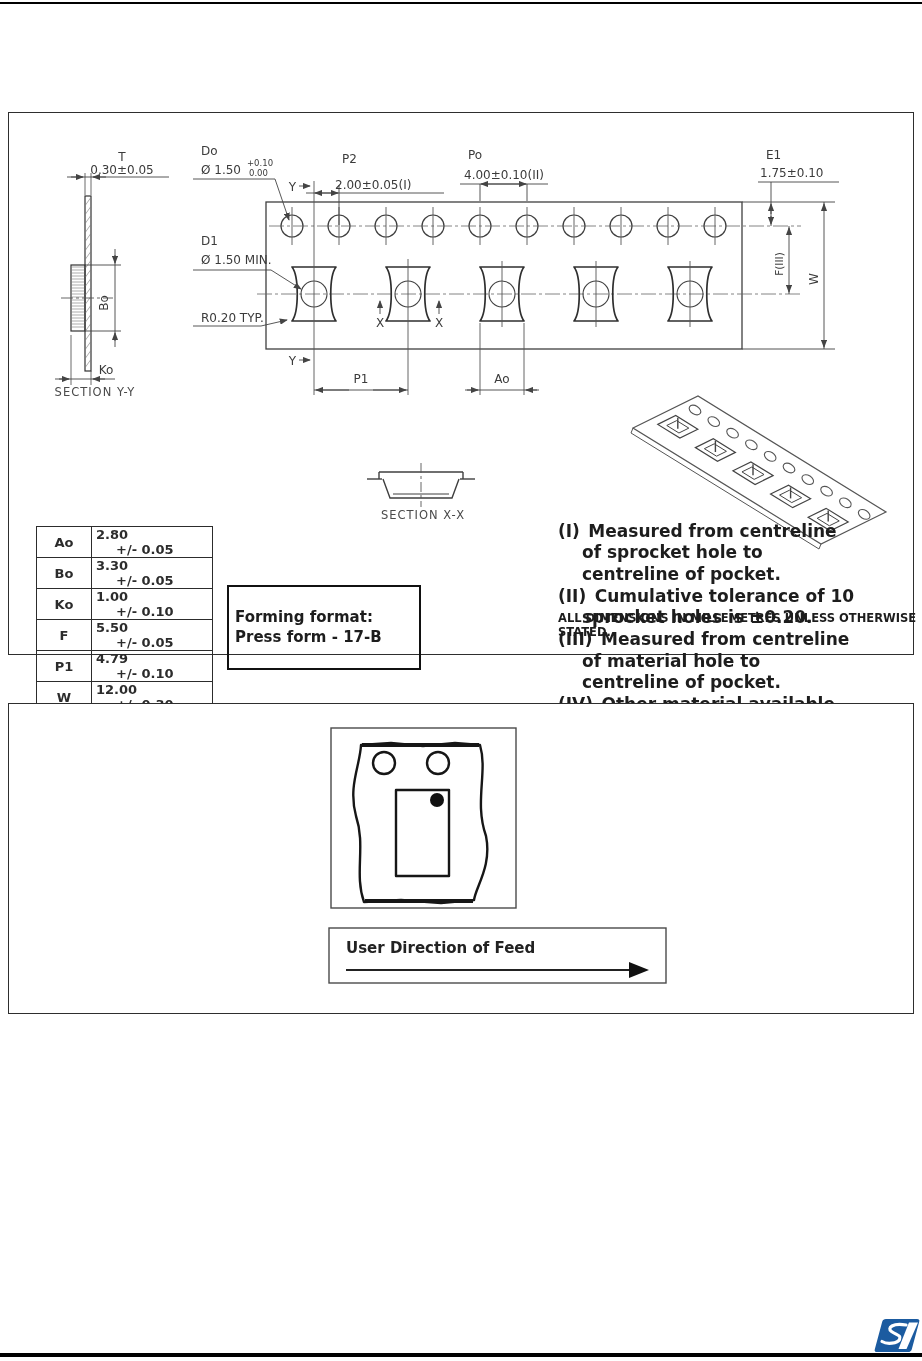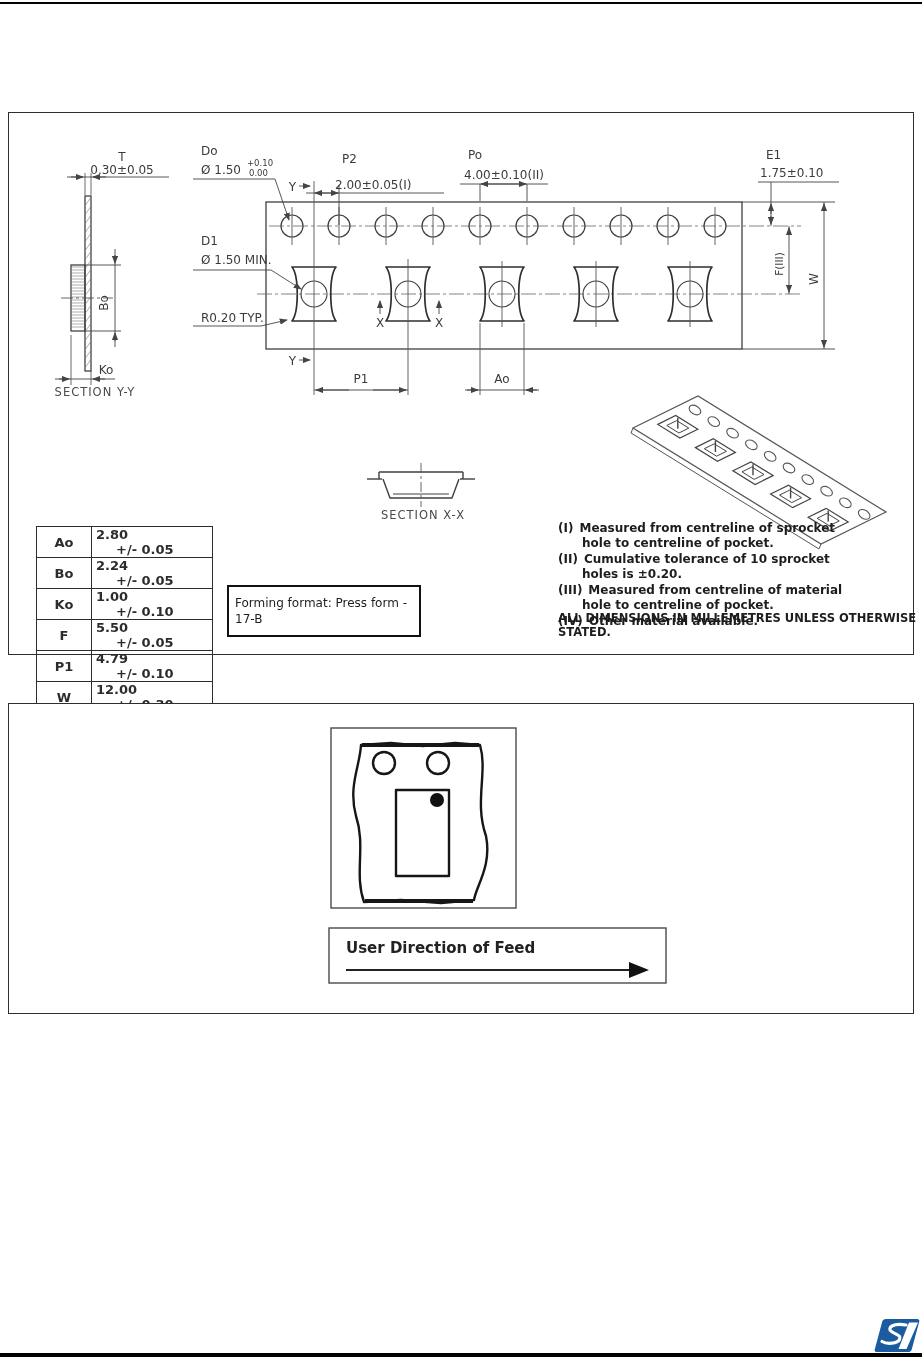--- a/index.html
+++ b/index.html
@@ -15,22 +15,22 @@
   svg text.small{font-size:8.5px;}
   svg text.cap{font-size:11.5px;letter-spacing:1px;fill:#4a4a4a;}
   .dimtable{position:absolute;left:27px;top:413px;border-collapse:collapse;
             font-size:13px;font-weight:bold;color:#2c2c2c;}
   .dimtable td{border:1.6px solid #2c2c2c;height:16px;padding:0 4px;}
   .dimtable td.sym{width:46px;text-align:center;}
   .dimtable td.val{width:112px;}
   .dimtable .v{display:inline-block;width:48px;text-align:left;}
   .dimtable .t{display:inline-block;margin-left:20px;}
   .formingbox{position:absolute;left:218px;top:472px;width:178px;border:2px solid #111;
-              padding:8px 6px;font-size:12px;font-weight:normal;color:#1d1d1d;line-height:1.35;}
-  .notes{position:absolute;left:549px;top:408px;width:300px;font-size:12px;font-weight:bold;
+              padding:20px 6px;font-size:15px;font-weight:bold;color:#1d1d1d;line-height:1.35;}
+  .notes{position:absolute;left:549px;top:408px;width:300px;font-size:17px;font-weight:bold;
          color:#1d1d1d;line-height:1.25;}
   .notes .note{padding-left:24px;text-indent:-24px;margin:0 0 1px 0;}
   .dimnote{position:absolute;left:549px;top:498px;width:370px;font-size:11.5px;font-weight:bold;color:#1d1d1d;}
   .feedtext{font-size:15px;fill:#222;}
   .stlogo{position:absolute;left:872px;top:1316px;}
 </style>
 </head>
 <body>
 
 <div class="page">
@@ -289,21 +289,21 @@
     </svg>
 
     <table class="dimtable">
       <tbody id="dimtable-body">
           <tr>
             <td class="sym">Ao</td>
             <td class="val"><span class="v">2.80</span><span class="t">+/- 0.05</span></td>
           </tr>
           <tr>
             <td class="sym">Bo</td>
-            <td class="val"><span class="v">2.24</span><span class="t">+/- 0.05</span></td>
+            <td class="val"><span class="v">3.30</span><span class="t">+/- 0.05</span></td>
           </tr>
           <tr>
             <td class="sym">Ko</td>
             <td class="val"><span class="v">1.00</span><span class="t">+/- 0.10</span></td>
           </tr>
           <tr>
             <td class="sym">F</td>
             <td class="val"><span class="v">5.50</span><span class="t">+/- 0.05</span></td>
           </tr>
           <tr>

